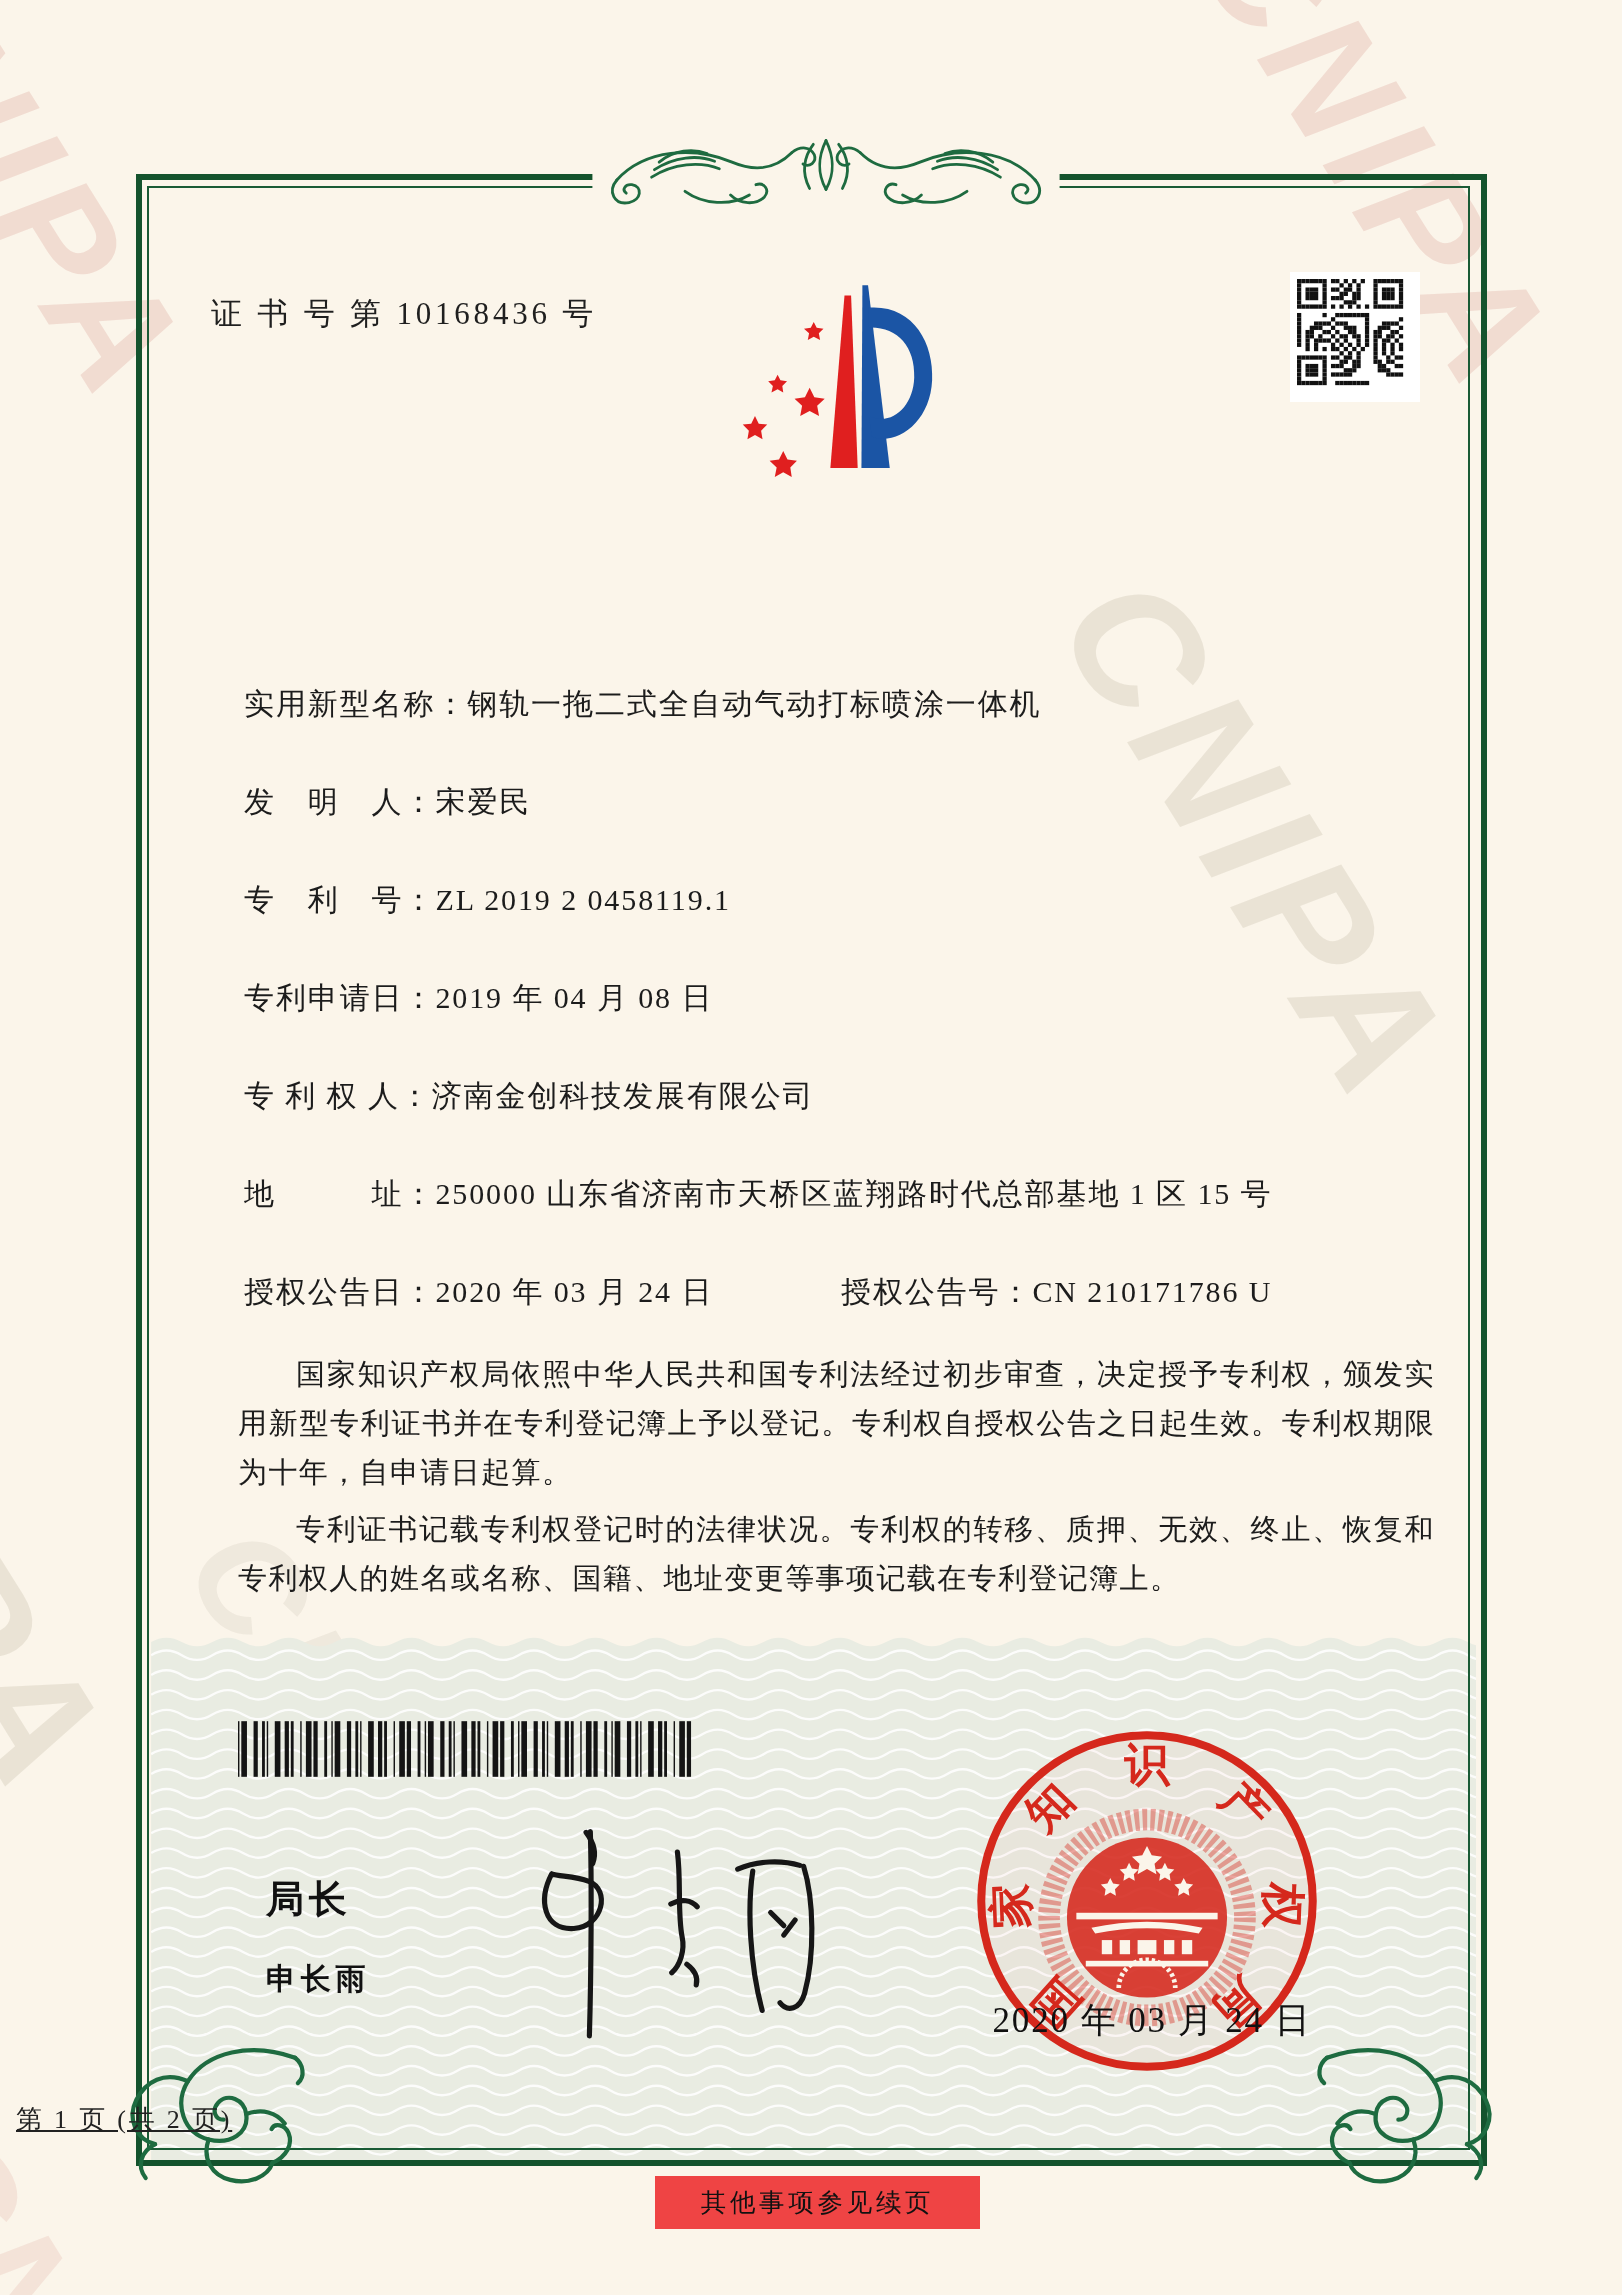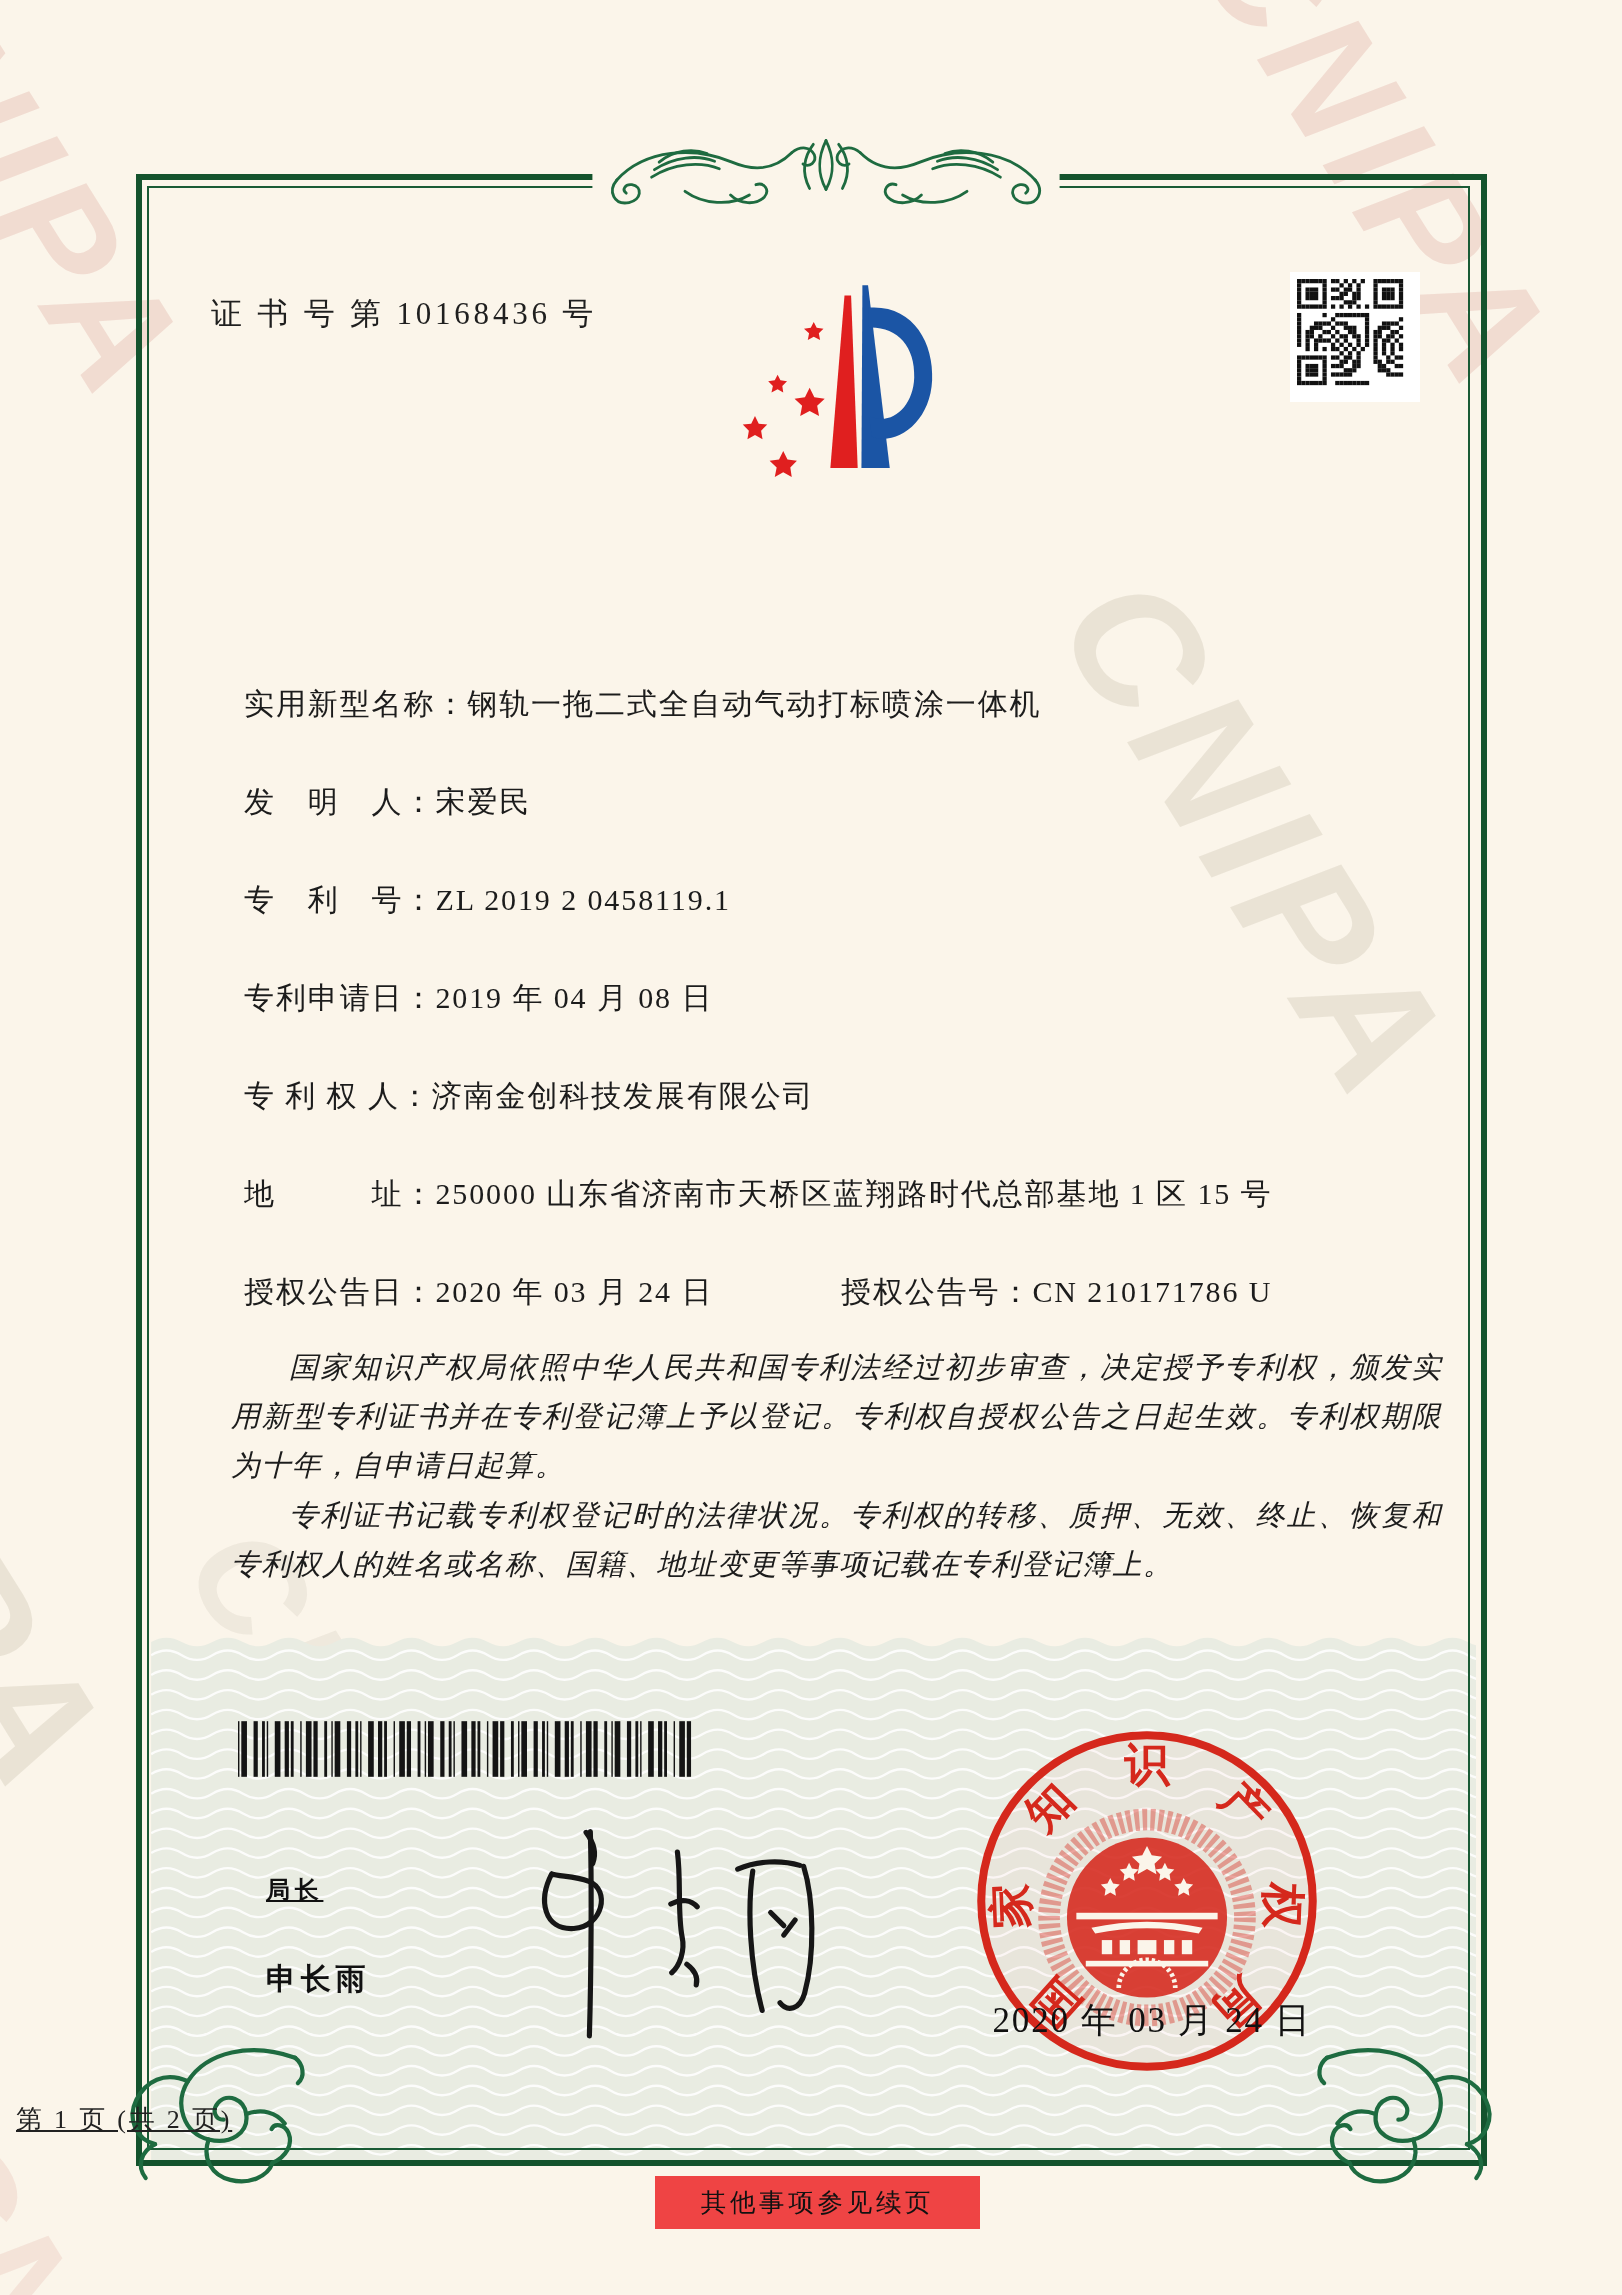--- a/index.html
+++ b/index.html
@@ -23,26 +23,26 @@
 
   #doc-title{position:absolute;left:0;top:491px;width:1623px;text-align:center;font-size:72px;font-weight:700;
              letter-spacing:9.4px;color:#111;}
 
   #fields{position:absolute;left:231px;top:684px;font-size:30px;color:#1c1c1c;}
   .field-row{height:98px;white-space:nowrap;letter-spacing:1.9px;position:relative;margin-left:13px;}
   .field-col2{position:absolute;left:597px;top:0;}
 
   #body-text{position:absolute;left:230px;top:1342px;width:1213px;font-size:29px;line-height:49px;
              color:#1c1c1c;text-align:justify;letter-spacing:1.4px;}
-  #body-text p{margin:1px;text-indent:2em;font-style:italic;}
+  #body-text p{margin:8px;text-indent:2em;}
 
   #barcode{position:absolute;left:238px;top:1721px;}
 
   #sig-title{position:absolute;left:266px;top:1874px;font-family:"Liberation Sans", sans-serif;font-weight:bold;
-             font-size:24px;color:#111;letter-spacing:4.7px;text-decoration:underline;}
+             font-size:38px;color:#111;letter-spacing:4.7px;}
   #sig-name{position:absolute;left:266px;top:1959px;font-family:"Liberation Sans", sans-serif;font-weight:bold;
             font-size:30px;color:#111;letter-spacing:4.7px;}
   #signature-svg{position:absolute;left:474px;top:1823px;}
 
   #seal{position:absolute;left:961px;top:1715px;}
   #seal-date{position:absolute;left:968px;top:1997px;width:368px;text-align:center;font-size:35px;color:#111;
              letter-spacing:1.9px;white-space:nowrap;}
 
   #page-info{position:absolute;left:16px;top:2102px;width:1560px;text-align:left;font-size:26px;color:#222;letter-spacing:2.8px;text-decoration:underline;}
   #footer-note{position:absolute;left:655px;top:2176px;width:325px;height:53px;background:#ef4444;

